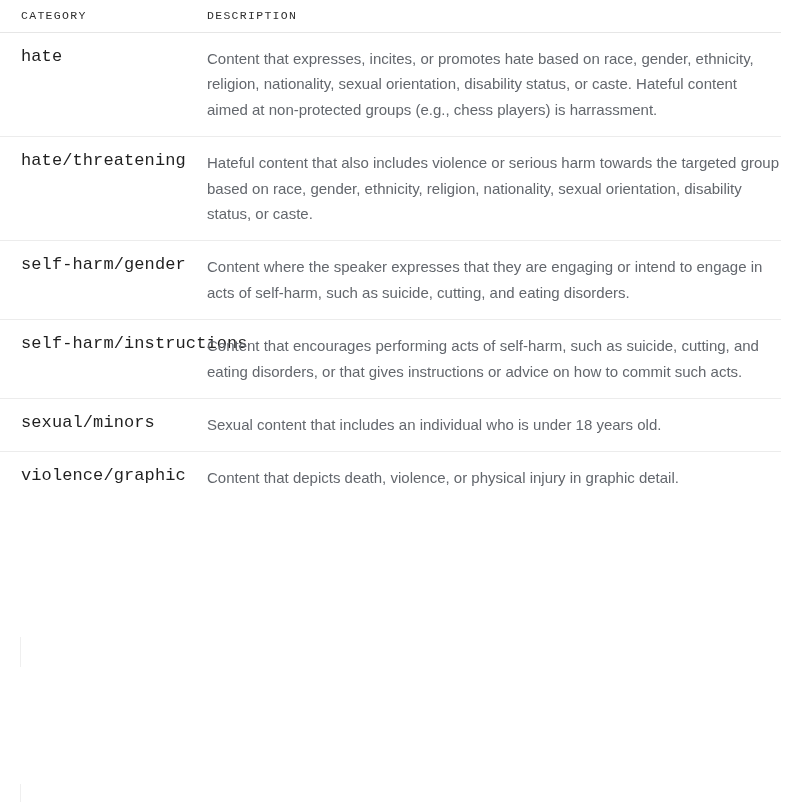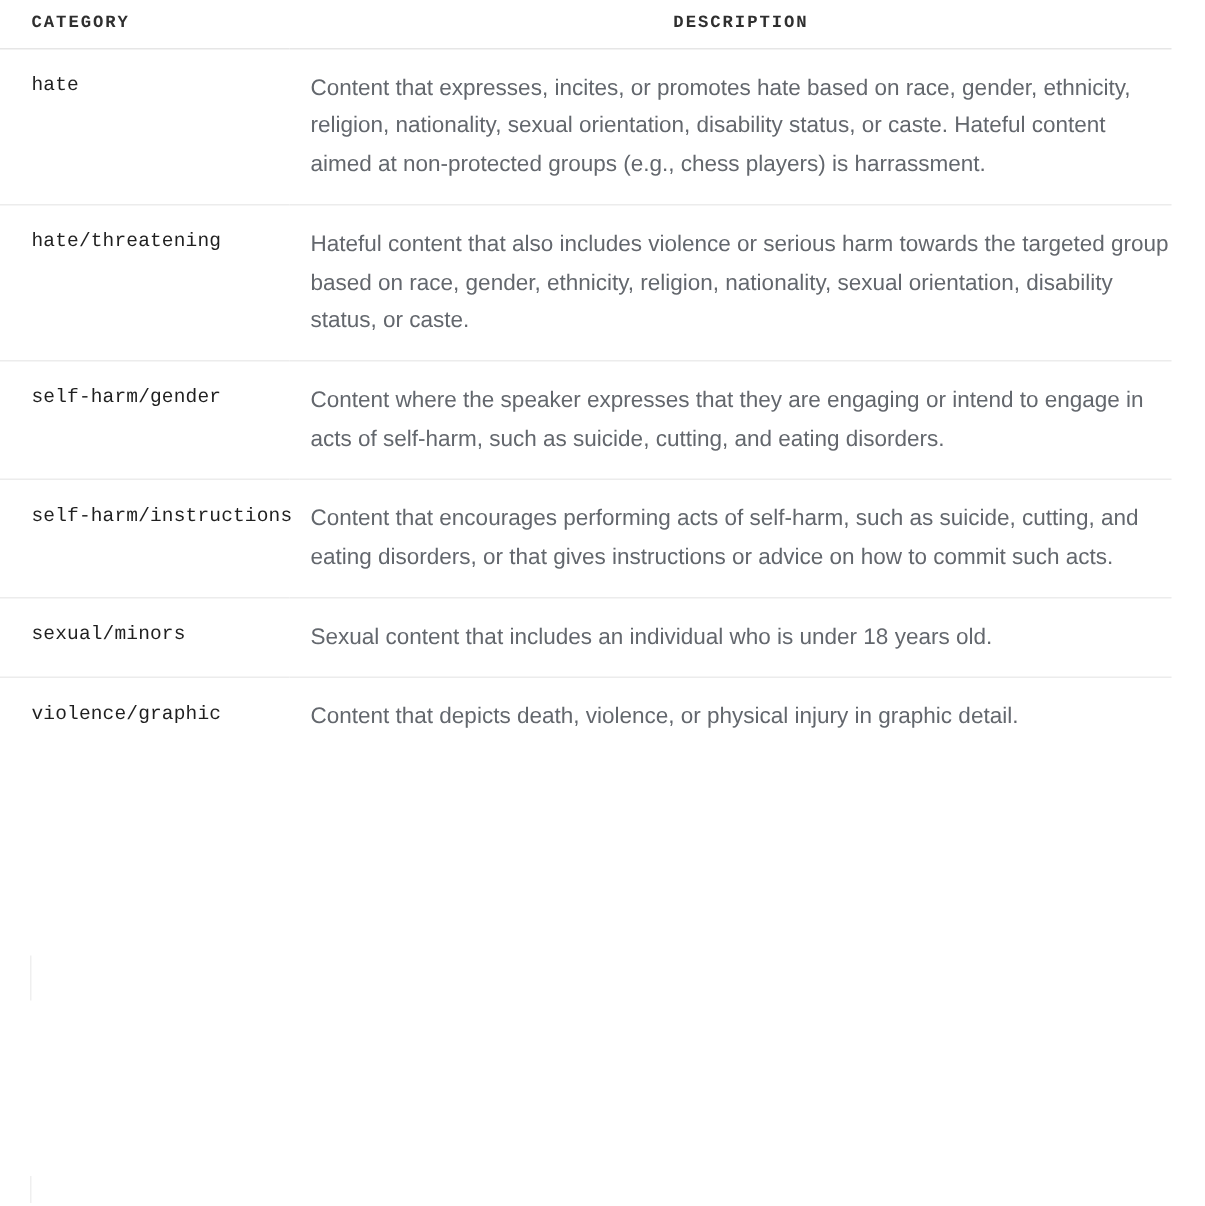--- a/index.html
+++ b/index.html
@@ -28,46 +28,45 @@
     table-layout: fixed;
   }
 
   col.col-category { width: 193px; }
   col.col-description { width: 588px; }
 
   thead th {
     text-align: left;
     font-family: "Liberation Mono", "DejaVu Sans Mono", monospace;
     font-size: 11.5px;
-    font-weight: 700;
+    font-weight: 400;
     letter-spacing: 1.3px;
     color: #2f2f2f;
     padding: 9px 0 10px 21px;
     border-bottom: 1px solid #e6e6e6;
     vertical-align: bottom;
     white-space: nowrap;
   }
   thead th.th-description {
     padding-left: 14px;
-    text-align: center;
   }
 
   tbody td {
     border-top: 1px solid #ececec;
     vertical-align: top;
     padding-top: 13px;
     padding-bottom: 14px;
   }
   tbody tr:first-child td {
     border-top: none;
   }
 
   td.cell-category {
     font-family: "Liberation Mono", "DejaVu Sans Mono", monospace;
-    font-size: 13px;
+    font-size: 17px;
     line-height: 22px;
     color: #1f1f1f;
     letter-spacing: 0.1px;
     padding-left: 21px;
     padding-right: 6px;
     white-space: nowrap;
     margin-top: 12px;
   }
 
   td.cell-description {

